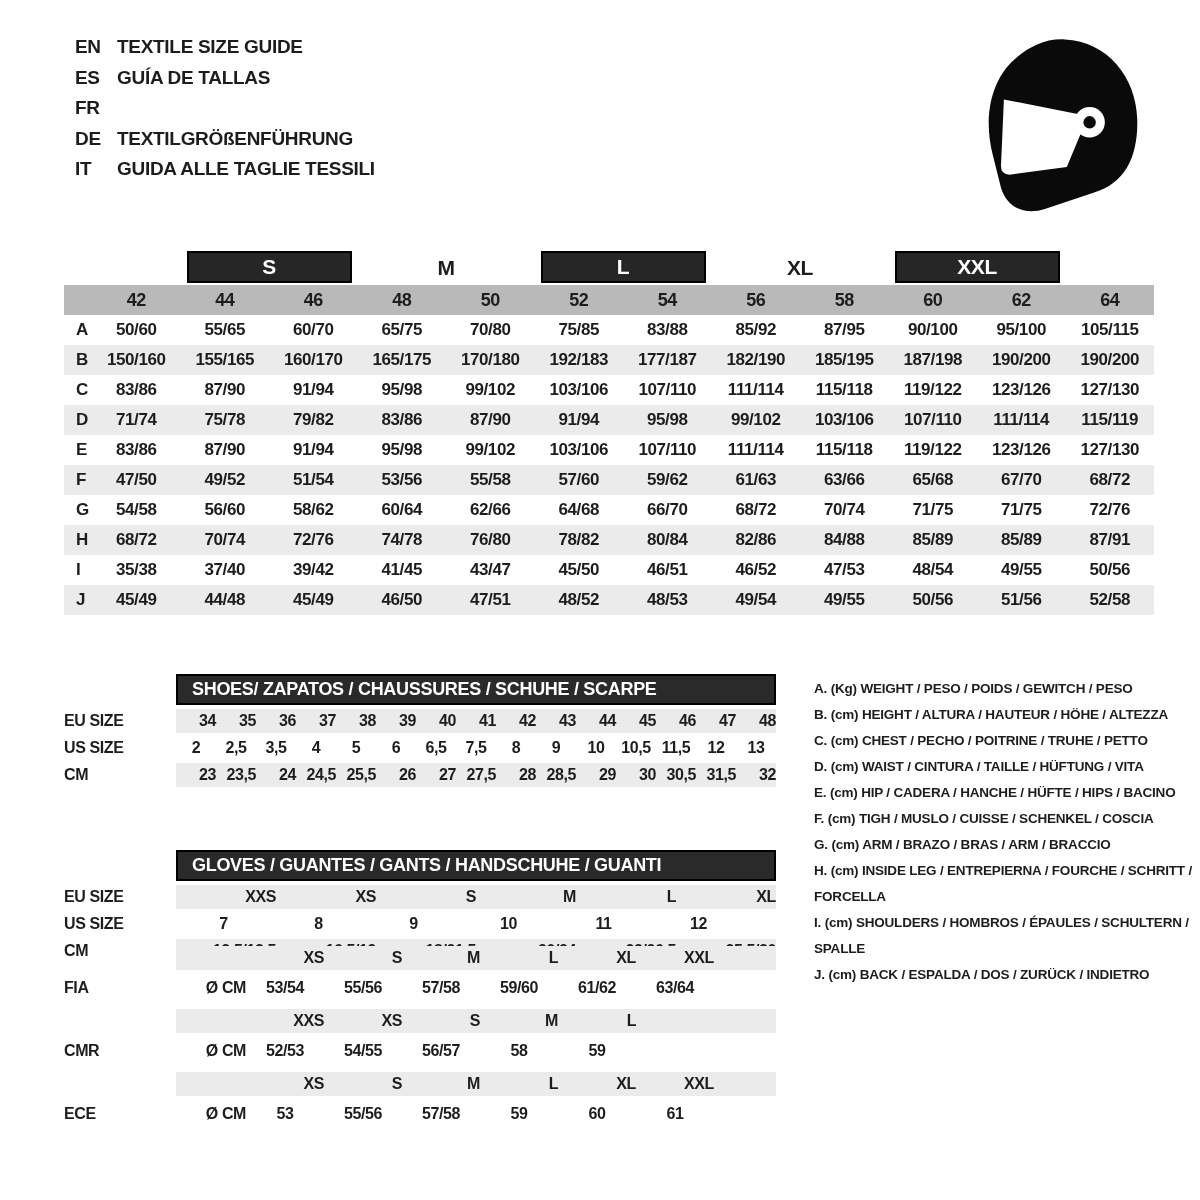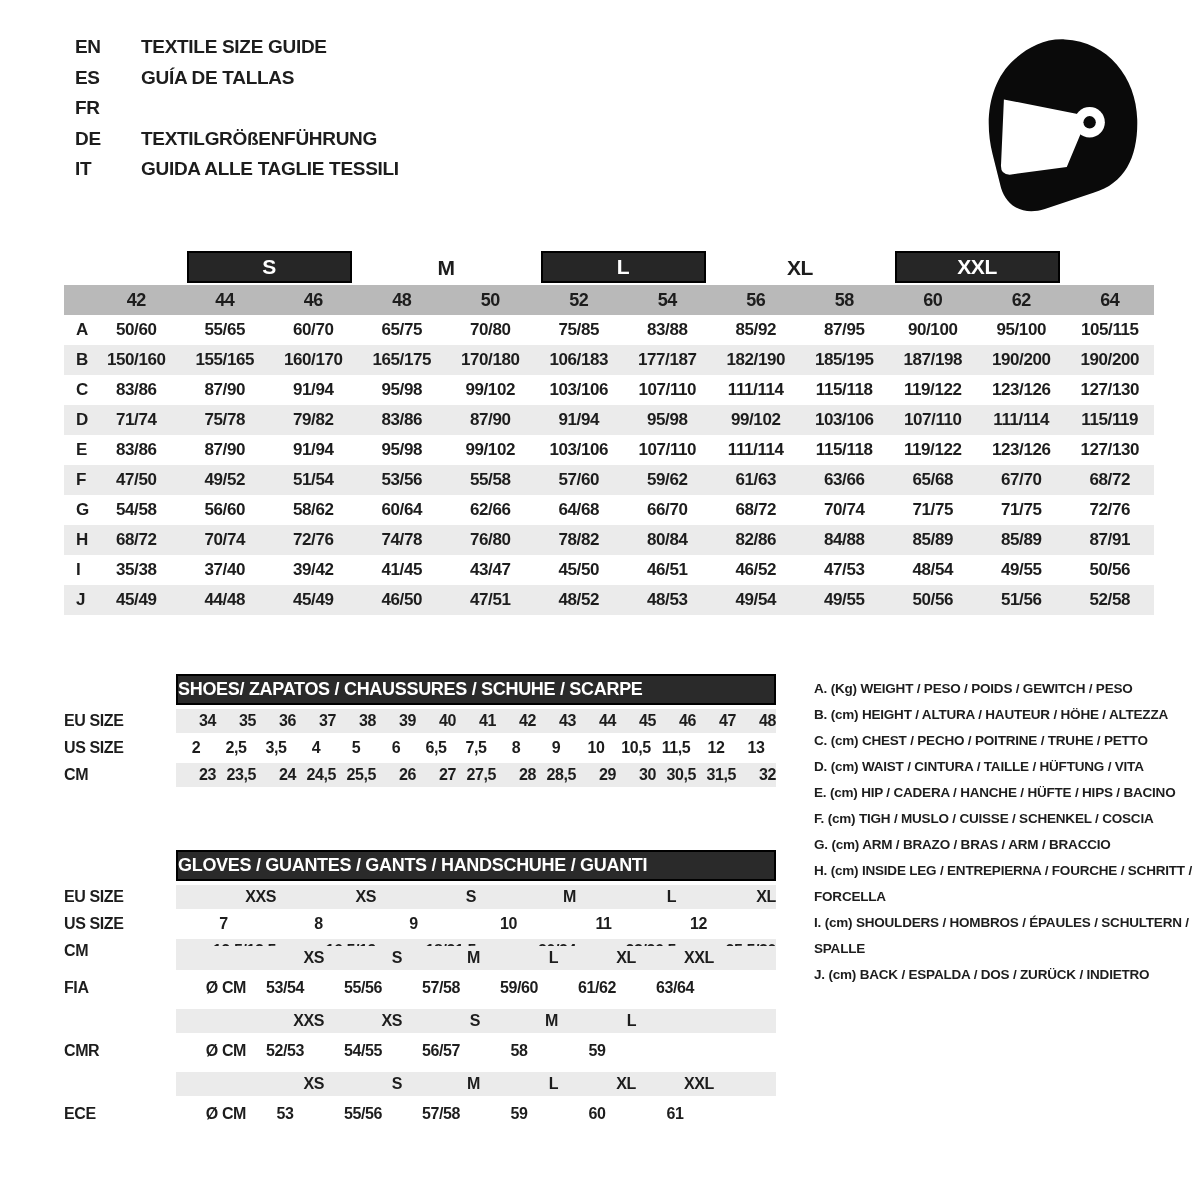--- a/index.html
+++ b/index.html
@@ -3,21 +3,21 @@
 <meta charset="utf-8">
 <style>
   html,body{margin:0;padding:0;}
   body{
     width:1200px;height:1200px;position:relative;background:#ffffff;
     font-family:"Liberation Sans", sans-serif;color:#1d1d1d;
     -webkit-font-smoothing:antialiased;overflow:hidden;
   }
   
   #lang-block{position:absolute;left:75px;top:36px;}
-  .lang-line{display:flex;font-size:19px;font-weight:bold;letter-spacing:-0.3px;margin-bottom:8.5px;gap:24px;}
+  .lang-line{display:flex;font-size:19px;font-weight:bold;letter-spacing:-0.3px;margin-bottom:8.5px;}
   .lang-code{width:42px;}
   
   #helmet-icon{position:absolute;left:966px;top:28px;width:192px;height:200px;}
   
   #main-table{position:absolute;left:64px;top:250px;width:1090px;}
   .size-label-row{display:grid;grid-template-columns:28px repeat(12,1fr);height:35px;}
   .szlabel{display:flex;align-items:center;justify-content:center;
     font-size:21px;font-weight:bold;letter-spacing:-0.4px;}
   .szlabel.boxed{background:#262626;color:#fff;border:2px solid #000;margin:1px 6px 2px 6px;}
   .size-label-row span:nth-of-type(1){grid-column:3/5;}
@@ -30,21 +30,21 @@
   .mrow .letter{text-align:left;padding-left:12px;}
   .mrow .cell{text-align:center;}
   .mrow.band{background:#b9b9b9;font-size:18px;height:30px;}
   .mrow.alt{background:#ebebeb;}
   
   .section{position:absolute;left:64px;width:712px;}
   #shoes-section{top:674px;}
   #gloves-section{top:806px;margin-top:44px;}
   #helmet-section{top:946px;}
   .title-bar{margin-left:112px;height:27px;background:#2a2a2a;border:2px solid #000;
-    color:#fff;display:flex;align-items:center;padding-left:0;
+    color:#fff;display:flex;align-items:center;padding-left:14px;
     font-size:18px;font-weight:bold;letter-spacing:-0.3px;margin-bottom:4px;}
   .sec-row{display:flex;height:24px;margin-bottom:3px;}
   .sec-label{width:112px;display:flex;align-items:center;font-size:16px;
     font-weight:bold;letter-spacing:-0.4px;}
   .band15,.band6,.helm-band{flex:1;display:grid;align-items:center;
     font-size:16px;font-weight:bold;letter-spacing:-0.4px;text-align:center;}
   .band15{grid-template-columns:repeat(15,1fr);}
   .band6{grid-template-columns:repeat(6,1fr);padding-right:30px;}
   .band6.shaded,.band15.shaded{padding-right:0;}
   .band6.shaded{padding-right:0;}
@@ -143,21 +143,21 @@
         <span class="cell">105/115</span>
       </div>
 
       <div class="mrow alt">
         <span class="letter">B</span>
       <span class="cell">150/160</span>
         <span class="cell">155/165</span>
         <span class="cell">160/170</span>
         <span class="cell">165/175</span>
         <span class="cell">170/180</span>
-        <span class="cell">106/183</span>
+        <span class="cell">192/183</span>
         <span class="cell">177/187</span>
         <span class="cell">182/190</span>
         <span class="cell">185/195</span>
         <span class="cell">187/198</span>
         <span class="cell">190/200</span>
         <span class="cell">190/200</span>
       </div>
 
       <div class="mrow">
         <span class="letter">C</span>

